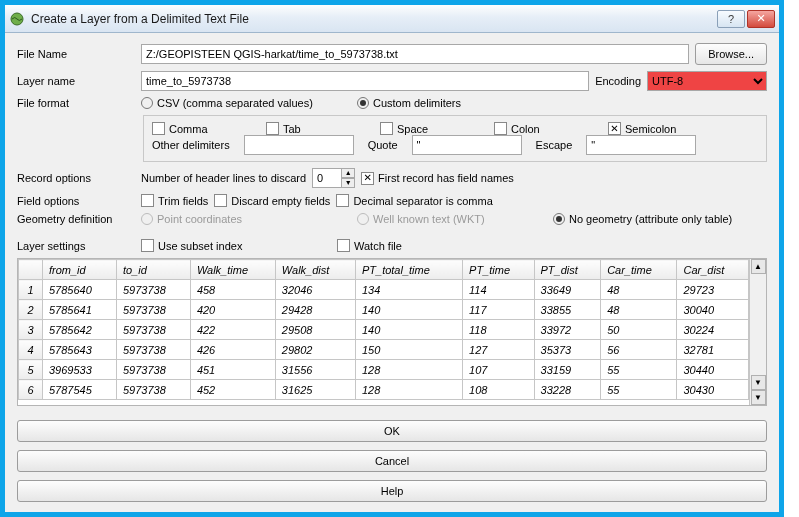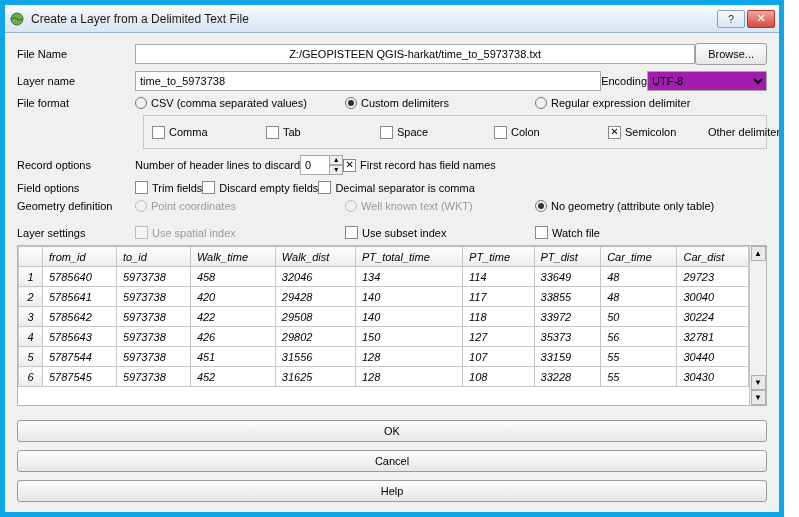--- a/index.html
+++ b/index.html
@@ -5,28 +5,28 @@
   * { box-sizing: border-box; font-family: "Segoe UI", Tahoma, sans-serif; font-size: 11px; }
   body { margin: 0; background: #fff; }
   .window { width: 784px; height: 517px; border: 5px solid #0ea5e9; display: flex; flex-direction: column; background: #f0f0f0; }
   .titlebar { height: 28px; background: linear-gradient(#fdfefe,#e6eef7 45%,#d9e5f2); border-bottom: 1px solid #9fb6cc; display: flex; align-items: center; padding: 0 4px; }
   .titlebar .appicon { width: 16px; height: 16px; margin-right: 6px; display: inline-flex; align-items: center; justify-content: center; }
   .titlebar .title { flex: 1; color: #1a1a1a; font-size: 12px; }
   .winbtns { display: flex; gap: 2px; }
   .winbtn { width: 28px; height: 18px; border: 1px solid #8aa0b8; border-radius: 2px; background: linear-gradient(#f7fbff,#d7e5f2); display: flex; align-items: center; justify-content: center; color: #3a3a3a; }
   .winbtn.close { background: linear-gradient(#f5a6a0,#d34b3e); border-color: #b03328; color: #fff; }
   .content { flex: 1; padding: 10px 12px 6px 12px; display: flex; flex-direction: column; gap: 6px; overflow: hidden; }
-  .row { display: flex; align-items: center; }
+  .row { display: flex; align-items: center; gap: 6px; }
   .lbl { width: 118px; color: #000; white-space: nowrap; }
   .lbl2 { color: #000; white-space: nowrap; }
   input[type=text] { height: 20px; border: 1px solid #a8a8a8; background: #fff; padding: 0 4px; }
-  select { height: 20px; border: 1px solid #a8a8a8; background: #a21caf; }
+  select { height: 20px; border: 1px solid #a8a8a8; background: #ef4444; }
   .btn { height: 22px; border: 1px solid #9c9c9c; border-radius: 3px; background: linear-gradient(#fdfdfd,#e6e6e6); padding: 0 12px; display: inline-flex; align-items: center; justify-content: center; min-width: 64px; }
   .radio, .chk { display: inline-flex; align-items: center; gap: 4px; }
-  .fmtbox { border: 1px solid #c8c8c8; background: #f0f0f0; padding: 6px 8px; margin-left: 126px; display: flex; }
+  .fmtbox { border: 1px solid #c8c8c8; background: #f0f0f0; padding: 6px 8px; margin-left: 126px; display: flex; flex-direction: column; }
   .fmtrow { display: flex; align-items: center; gap: 14px; }
   .fmtrow .cell { display: flex; align-items: center; gap: 4px; min-width: 100px; }
   .spin { display: inline-flex; align-items: center; }
   .spin input { width: 30px; text-align: left; height: 20px; }
   .spin .arrows { display: flex; flex-direction: column; margin-left: -1px; }
   .spin .arrows div { width: 14px; height: 10px; border: 1px solid #a8a8a8; background: #eee; font-size: 7px; line-height: 8px; text-align: center; }
   .disabled { color: #9a9a9a; }
   .tablewrap { flex: 1; border: 1px solid #b5b5b5; background: #fff; position: relative; display: flex; font-style: italic; }
   table { border-collapse: collapse; width: 100%; }
   th, td { border: 1px solid #c6c6c6; padding: 2px 6px; height: 20px; text-align: left; background: #fff; }
@@ -59,21 +59,21 @@
       <div class="winbtn close">
           <span>✕</span>
         </div>
     </div>
   </div>
 
   <div class="content">
 
     <div class="row">
       <span class="lbl">File Name</span>
-      <input type="text" style="flex: 1 1 0%; text-align: center;" value="Z:/GEOPISTEEN QGIS-harkat/time_to_5973738.txt">
+      <input type="text" style="flex: 1 1 0%;" value="Z:/GEOPISTEEN QGIS-harkat/time_to_5973738.txt">
       <button class="btn">Browse...</button>
     </div>
 
     <div class="row">
       <span class="lbl">Layer name</span>
       <input type="text" style="flex: 1 1 0%;" value="time_to_5973738">
       <span class="lbl2">Encoding</span>
       <select style="width:120px"><option>UTF-8</option></select>
     </div>
 
@@ -81,24 +81,20 @@
       <span class="lbl">File format</span>
       <label class="radio" style="width:210px">
           <span class="radiodot"></span>
           <span>CSV (comma separated values)</span>
         </label>
       <label class="radio" style="width:190px">
           <span class="radiodot">
             <span class="dot"></span>
           </span>
           <span>Custom delimiters</span>
-        </label>
-      <label class="radio">
-          <span class="radiodot"></span>
-          <span>Regular expression delimiter</span>
         </label>
     </div>
 
     <div class="fmtbox">
       <div class="fmtrow">
         <label class="chk cell">
             <span class="chkbox"></span>
             <span>Comma</span>
           </label>
         <label class="chk cell">
@@ -173,24 +169,20 @@
       <label class="radio">
           <span class="radiodot">
             <span class="dot"></span>
           </span>
           <span>No geometry (attribute only table)</span>
         </label>
     </div>
 
     <div class="row" style="margin-top:8px">
       <span class="lbl">Layer settings</span>
-      <label class="chk disabled" style="width:210px">
-          <span class="chkbox disabled"></span>
-          <span>Use spatial index</span>
-        </label>
       <label class="chk" style="width:190px">
           <span class="chkbox"></span>
           <span>Use subset index</span>
         </label>
       <label class="chk">
           <span class="chkbox"></span>
           <span>Watch file</span>
         </label>
     </div>
 
@@ -255,21 +247,21 @@
                 <td>426</td>
                 <td>29802</td>
                 <td>150</td>
                 <td>127</td>
                 <td>35373</td>
                 <td>56</td>
                 <td>32781</td>
               </tr>
               <tr>
                 <td class="rowhdr">5</td>
-                <td>5787544</td>
+                <td>3969533</td>
                 <td>5973738</td>
                 <td>451</td>
                 <td>31556</td>
                 <td>128</td>
                 <td>107</td>
                 <td>33159</td>
                 <td>55</td>
                 <td>30440</td>
               </tr>
               <tr>

